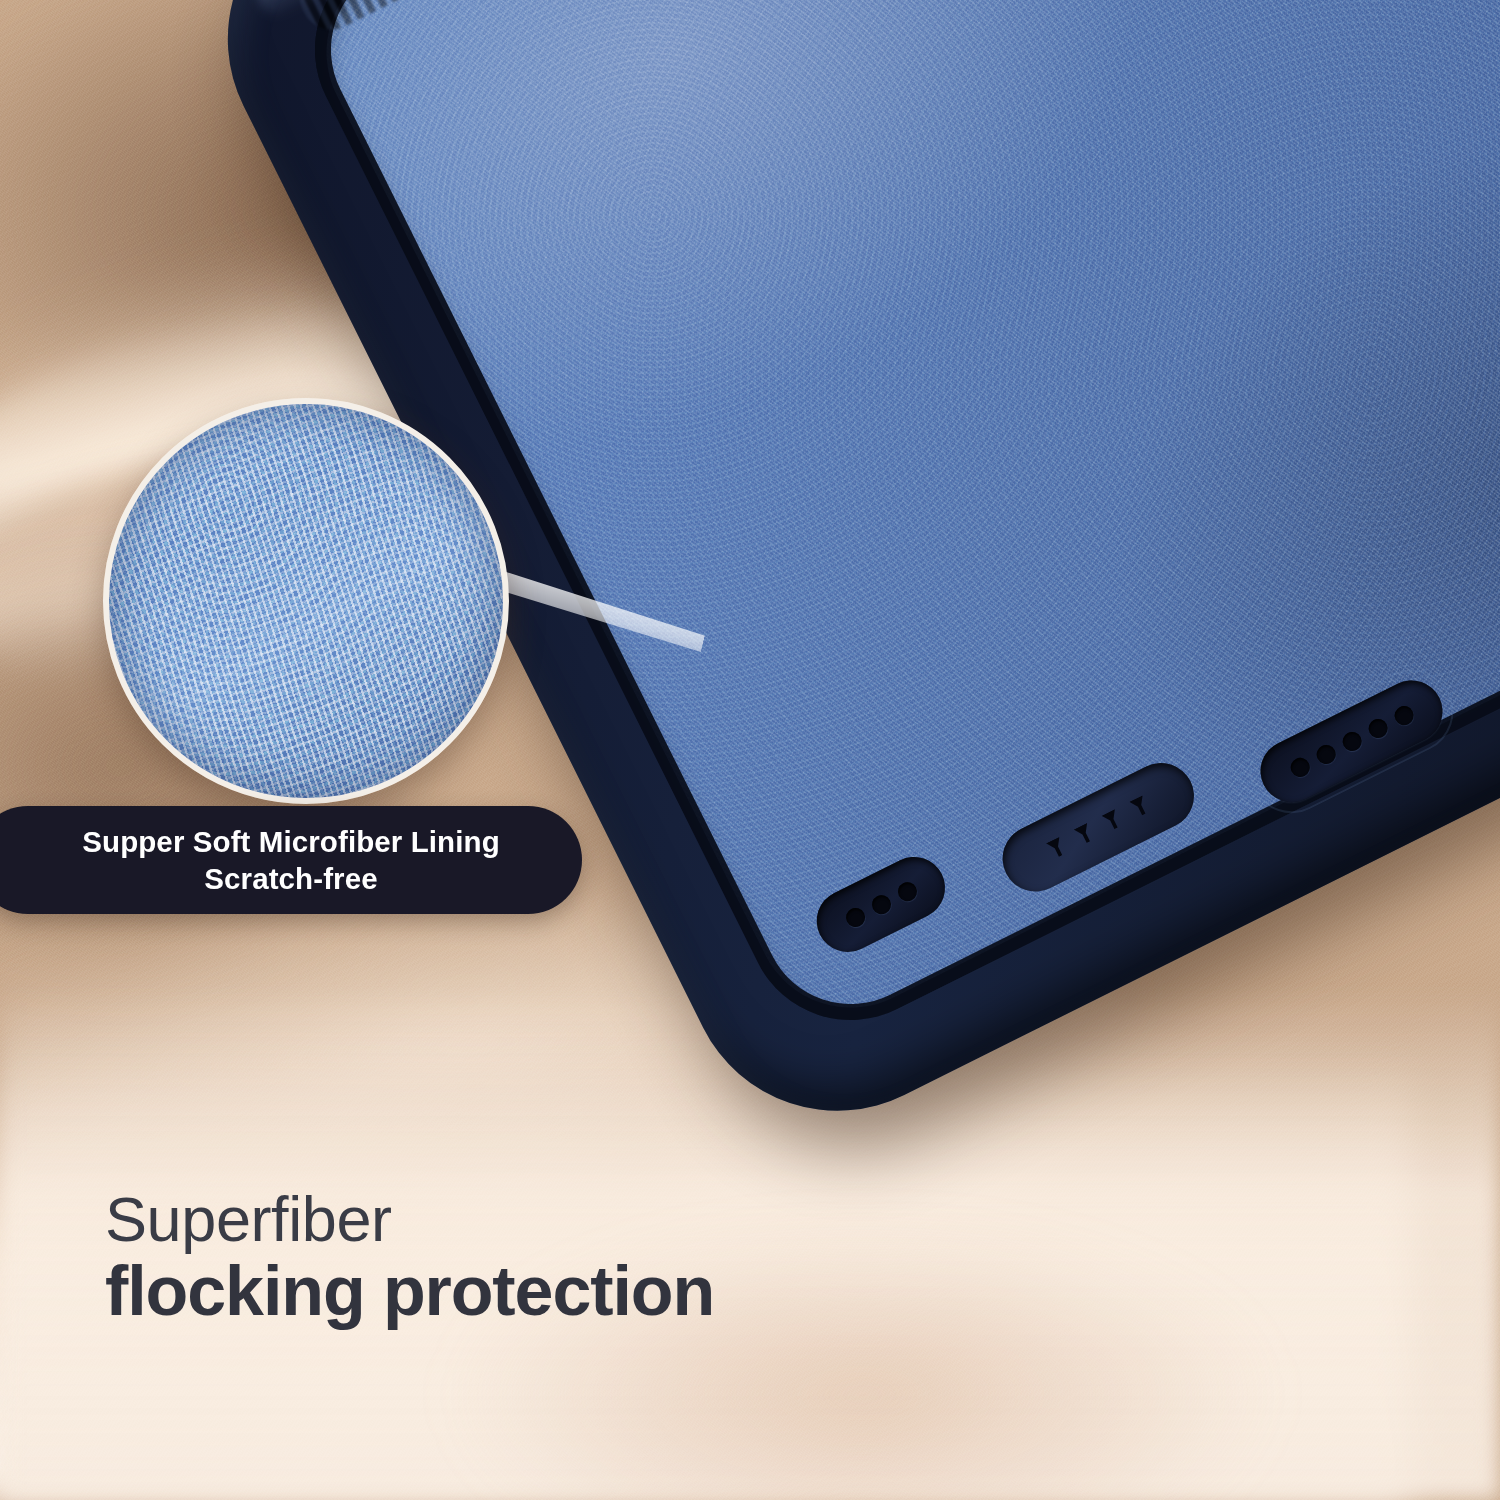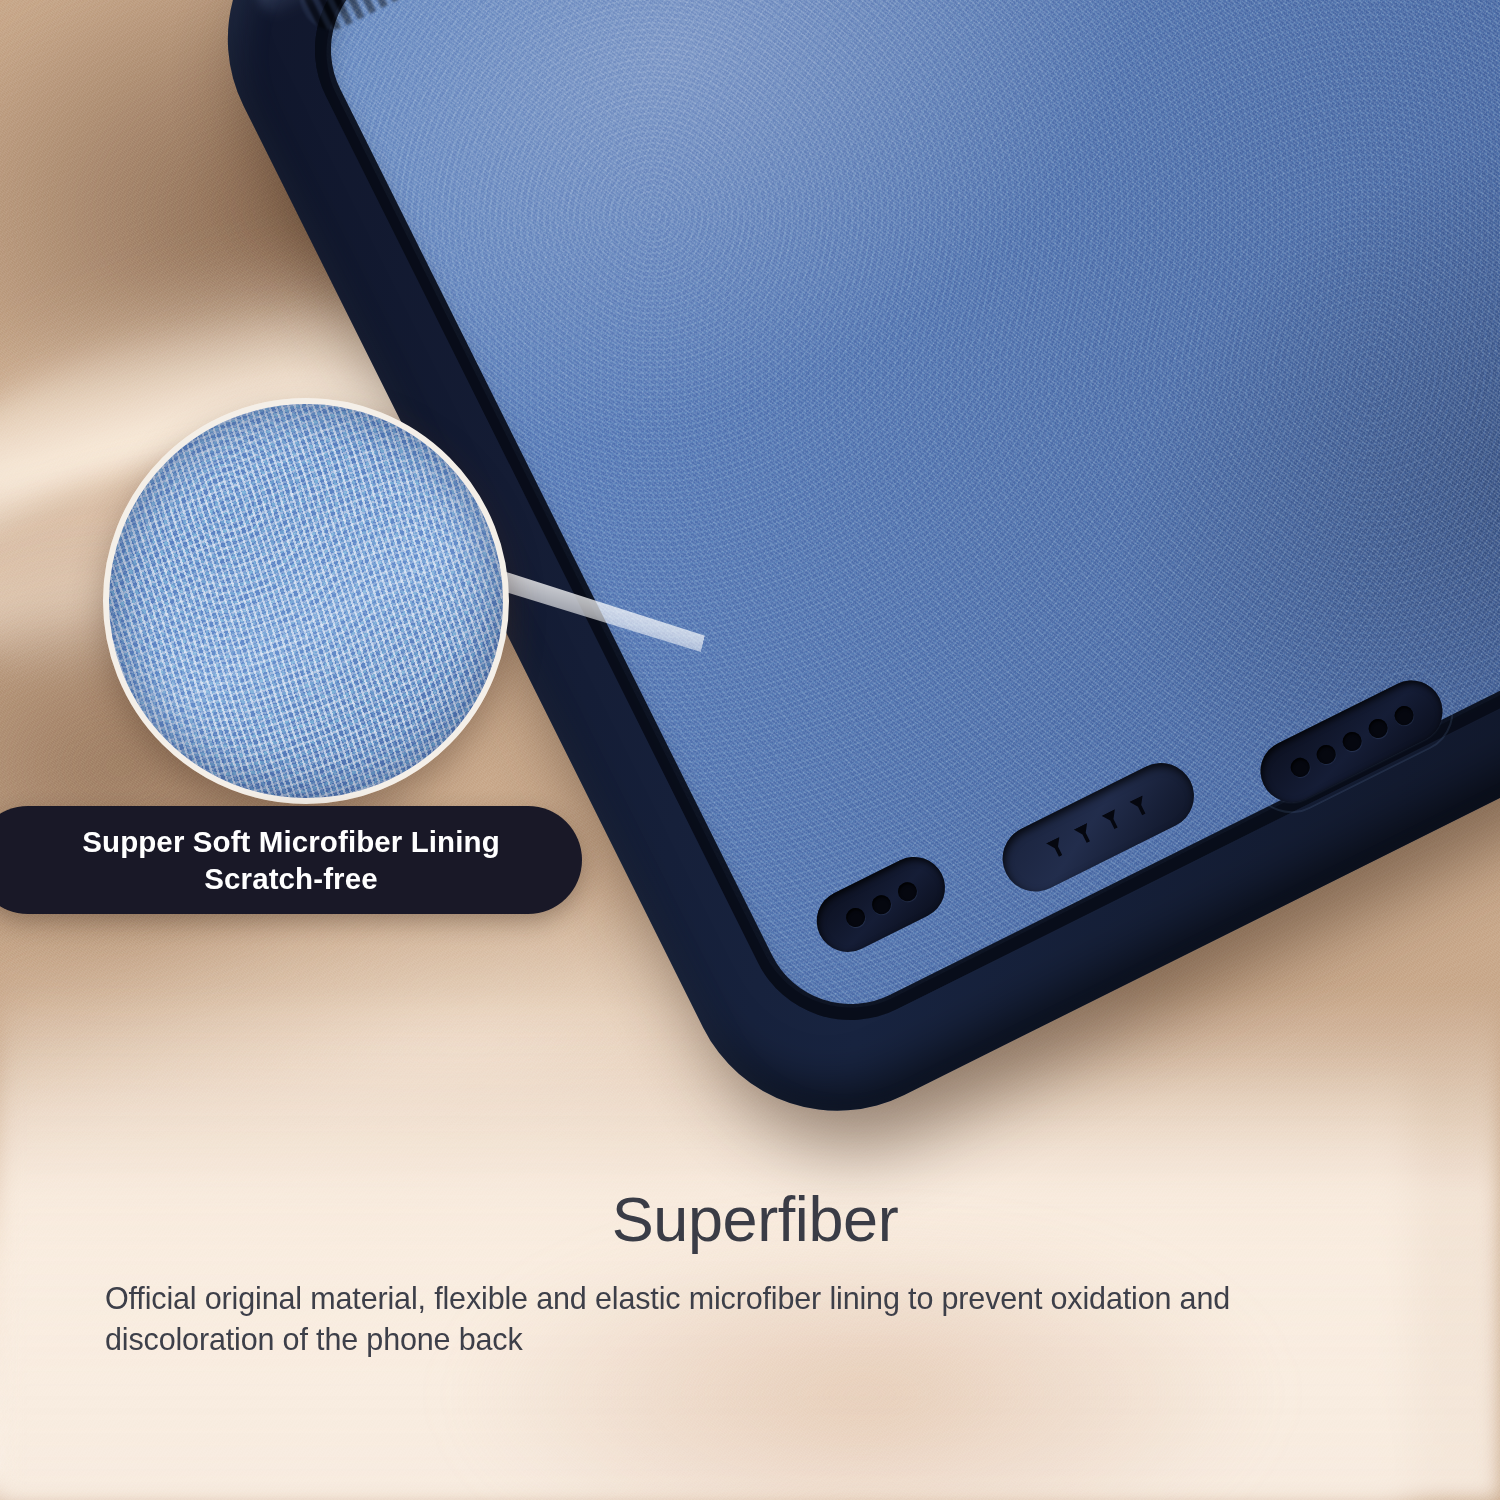--- a/index.html
+++ b/index.html
@@ -217,21 +217,21 @@
   }
   .pill span{
     color:#ffffff; font-size:29.5px; line-height:1.26;
     letter-spacing:.1px; white-space:nowrap;font-weight:bold;
   }
 
   
   .copy{ position:absolute; left:105px; top:1186px; width:1300px; }
   .h-light{
     font-size:63px; font-weight:400; color:#3a3c46;
-    line-height:1.05; letter-spacing:-.4px;text-align:center;
+    line-height:1.05; letter-spacing:-.4px;
   }
   .h-bold{
     font-size:70px; font-weight:700; color:#32343E;
     line-height:1.08; letter-spacing:-1.1px; margin-top:2px;
   }
   .body-copy{
     margin-top:26px; font-size:30.5px; font-weight:400;
     color:#3d3f49; line-height:1.33; max-width:1150px; letter-spacing:-.15px;
   }
 </style>
@@ -297,16 +297,16 @@
     <div class="zc-vig"></div>
   </div>
 
   <div class="pill">
     <span>Supper Soft Microfiber Lining</span>
     <span>Scratch-free</span>
   </div>
 
   <div class="copy">
     <div class="h-light">Superfiber</div>
-    <div class="body-copy">Official original material, flexible and elastic microfiber lining to prevent oxidation and discoloration of the phone back</div>
+    <div class="h-bold">flocking protection</div>
   </div>
 
 </div>
 
 </body></html>

